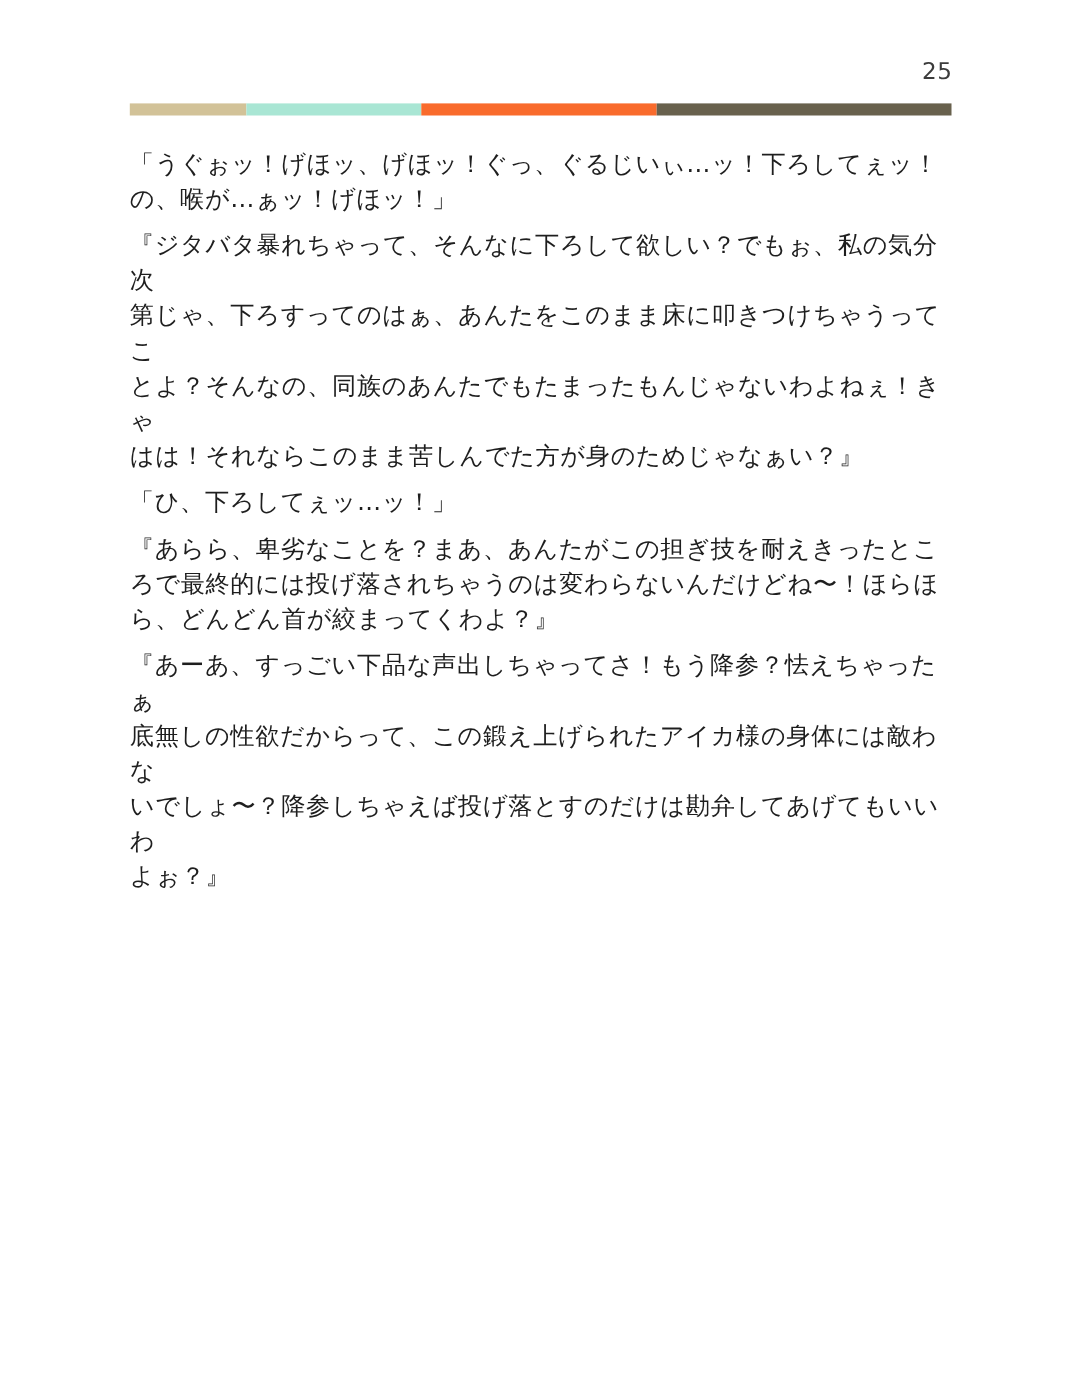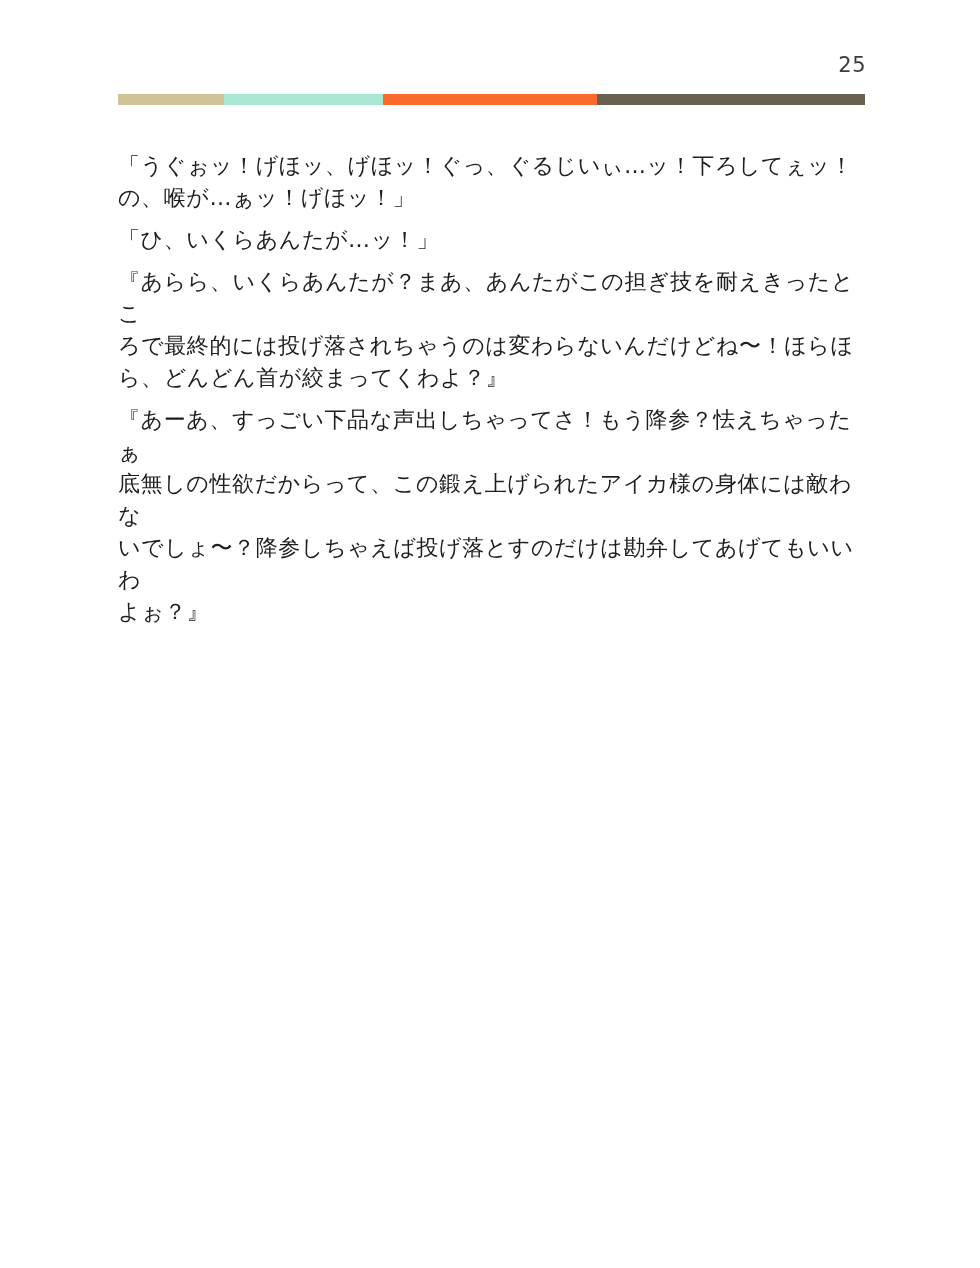--- a/index.html
+++ b/index.html
@@ -36,21 +36,21 @@
     height: 11px;
     display: flex;
   }
   .divider-bar .seg { height: 100%; }
   .seg-tan    { width: 14.2%; }
   .seg-mint   { width: 21.3%; }
   .seg-orange { width: 28.6%; }
   .seg-olive  { width: 35.9%; }
   .content {
     position: absolute;
-    top: 150px;
+    top: 134px;
     left: 118px;
     width: 748px;
   }
   .para {
     margin: 0 0 10px 0;
     font-size: 22px;
     line-height: 32px;
     letter-spacing: 0.6px;
     color: #1e1e1e;
     white-space: pre-line;
@@ -67,22 +67,26 @@
   <div class="divider-bar">
     <span class="seg seg-tan" style="background-color: rgb(210, 194, 152);"></span>
     <span class="seg seg-mint" style="background-color: rgb(169, 230, 212);"></span>
     <span class="seg seg-orange" style="background-color: rgb(249, 107, 44);"></span>
     <span class="seg seg-olive" style="background-color: rgb(104, 97, 77);"></span>
   </div>
 
   <div class="content">
     <p class="para">「うぐぉッ！げほッ、げほッ！ぐっ、ぐるじいぃ…ッ！下ろしてぇッ！
 の、喉が…ぁッ！げほッ！」</p>
-    <p class="para">「ひ、いくらあんたが…ッ！」</p>
-    <p class="para">『あらら、いくらあんたが？まあ、あんたがこの担ぎ技を耐えきったとこ
+    <p class="para">『ジタバタ暴れちゃって、そんなに下ろして欲しい？でもぉ、私の気分次
+第じゃ、下ろすってのはぁ、あんたをこのまま床に叩きつけちゃうってこ
+とよ？そんなの、同族のあんたでもたまったもんじゃないわよねぇ！きゃ
+はは！それならこのまま苦しんでた方が身のためじゃなぁい？』</p>
+    <p class="para">「ひ、下ろしてぇッ…ッ！」</p>
+    <p class="para">『あらら、卑劣なことを？まあ、あんたがこの担ぎ技を耐えきったとこ
 ろで最終的には投げ落されちゃうのは変わらないんだけどね〜！ほらほ
 ら、どんどん首が絞まってくわよ？』</p>
     <p class="para">『あーあ、すっごい下品な声出しちゃってさ！もう降参？怯えちゃったぁ
 底無しの性欲だからって、この鍛え上げられたアイカ様の身体には敵わな
 いでしょ〜？降参しちゃえば投げ落とすのだけは勘弁してあげてもいいわ
 よぉ？』</p>
   </div>
 
 </div>
 

